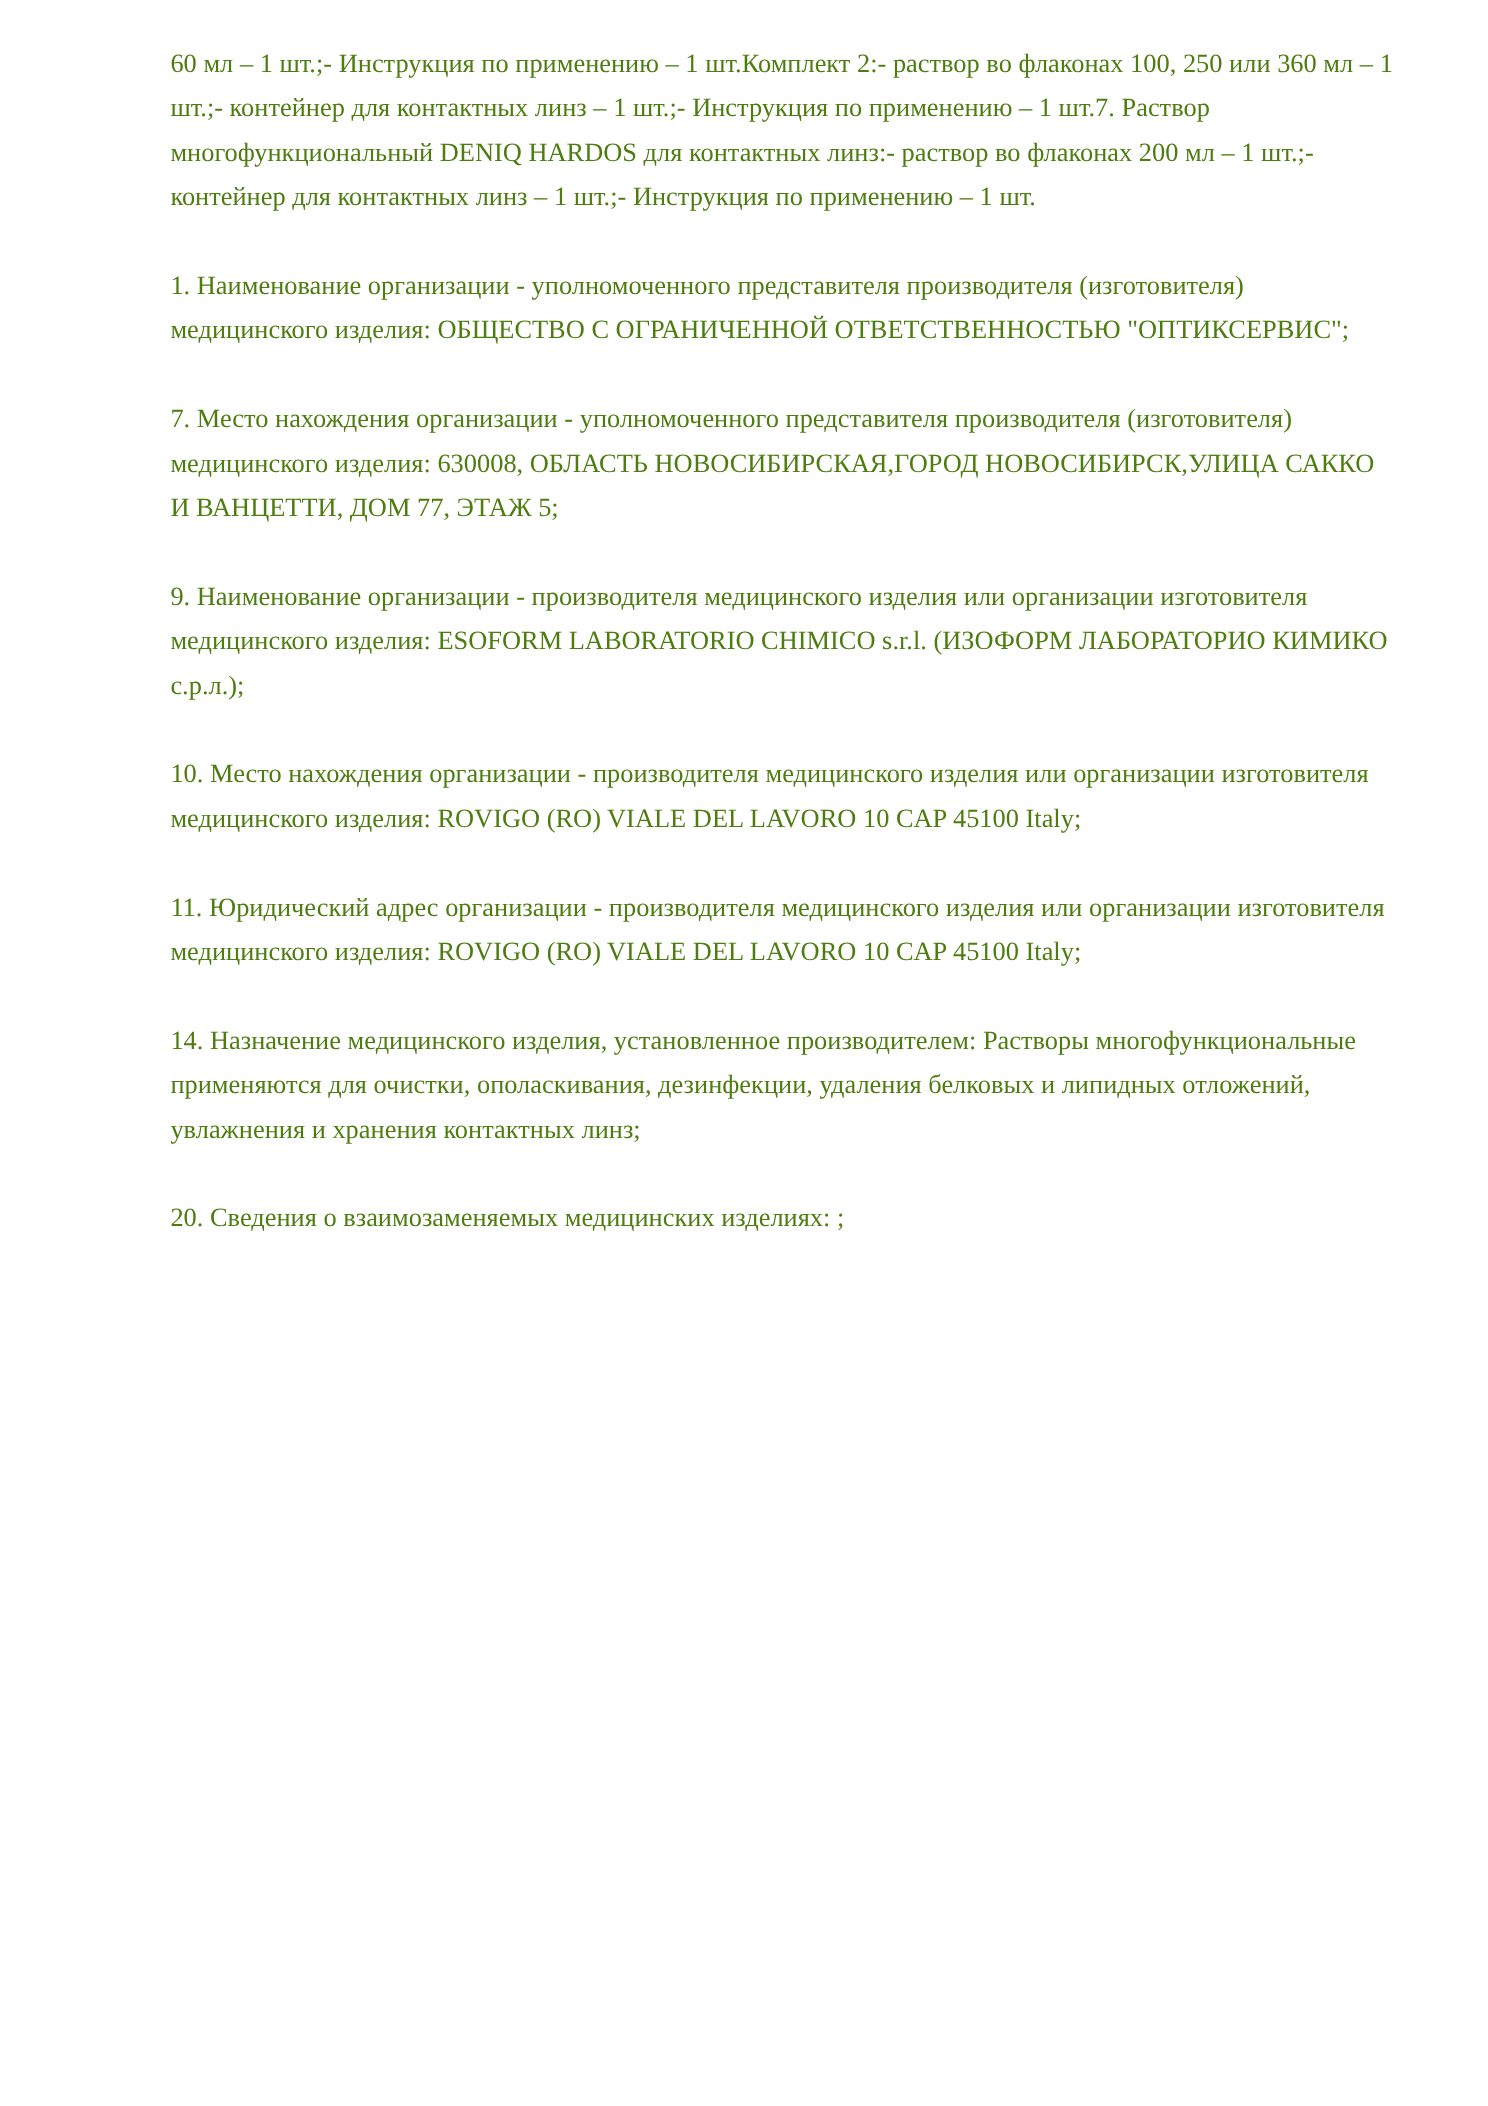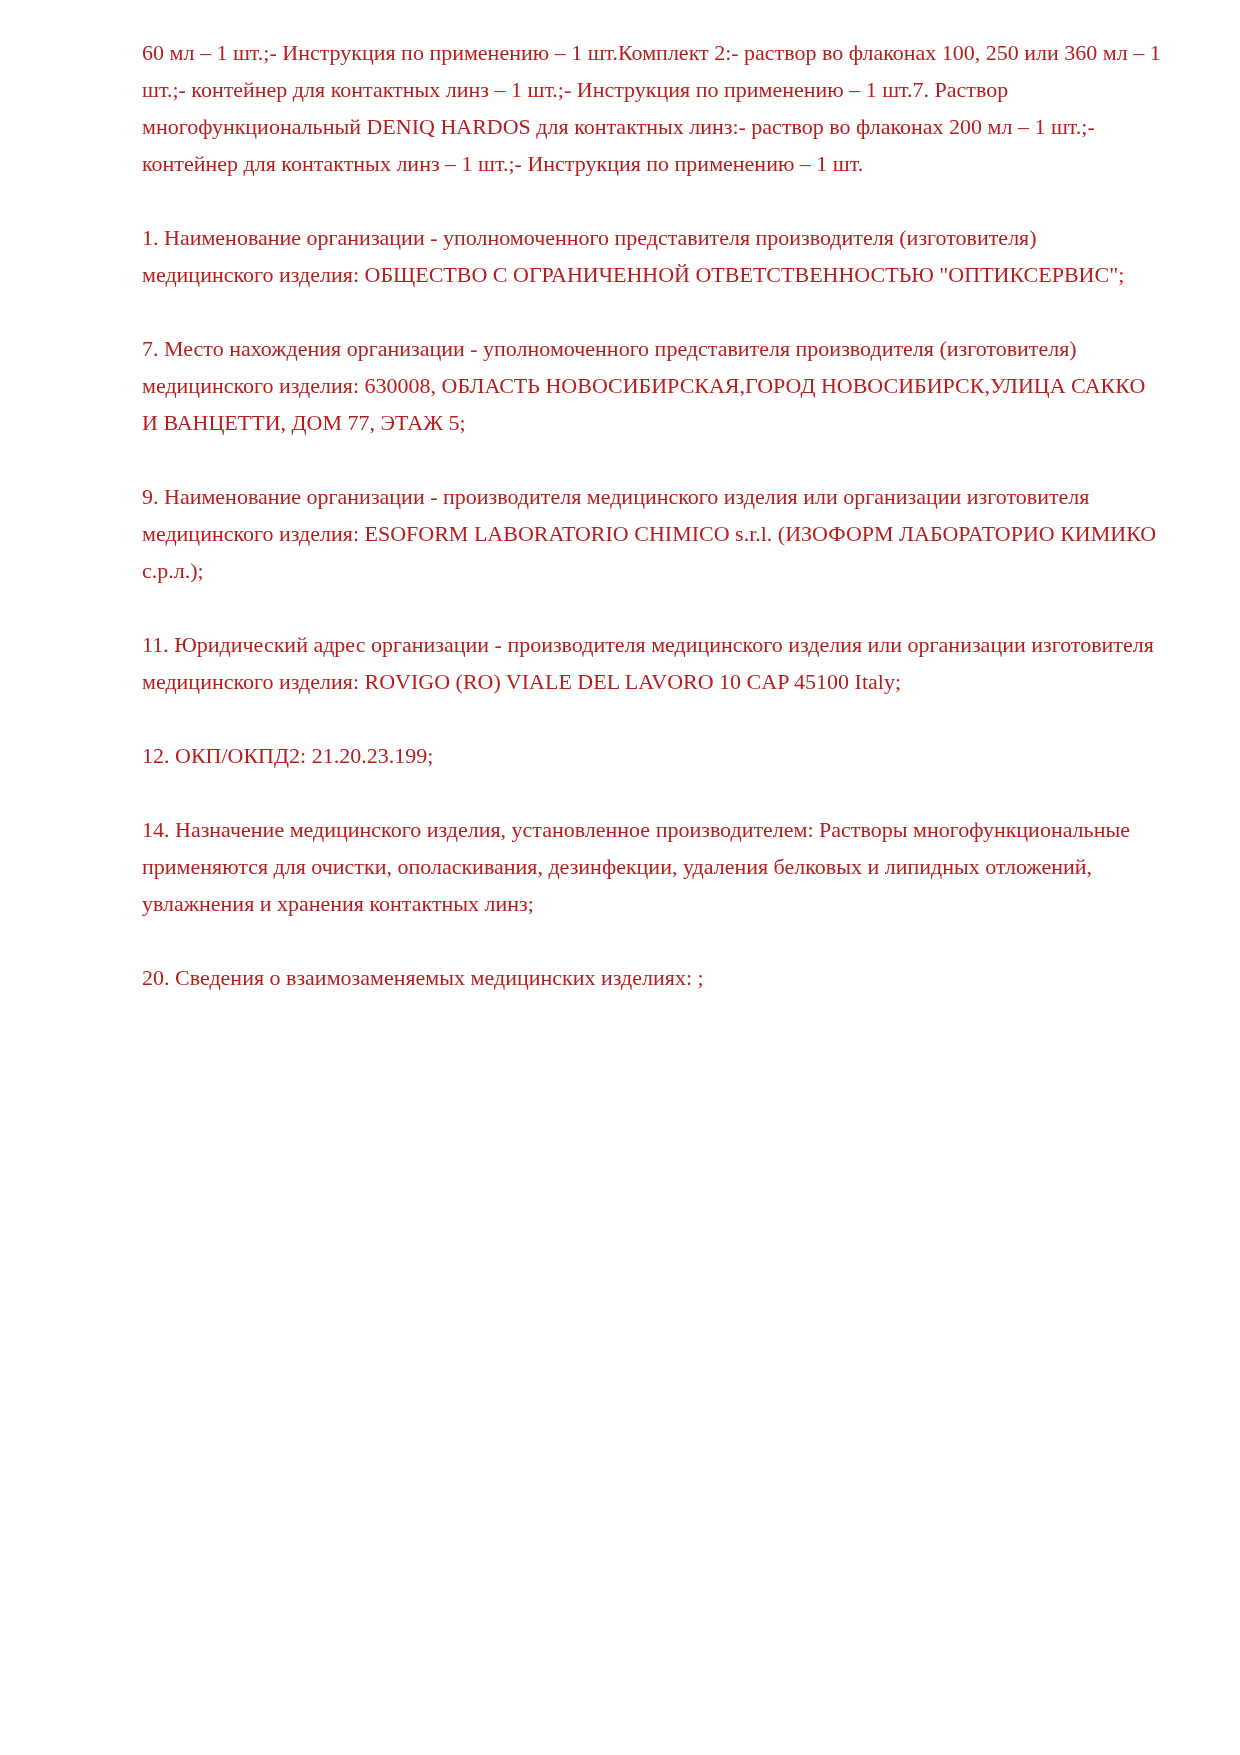--- a/index.html
+++ b/index.html
@@ -7,21 +7,21 @@
     padding: 0;
     background: #ffffff;
   }
   .page {
     position: relative;
     width: 1240px;
     height: 1755px;
     background: #ffffff;
     overflow: hidden;
     font-family: "Liberation Serif", "DejaVu Serif", serif;
-    color: #b91c1c;
+    color: #4d7c0f;
     border-radius: 26px;
   }
   .doc-content {
     position: absolute;
     left: 142px;
     top: 34px;
     width: 1022px;
     font-size: 22px;
     line-height: 37px;
     text-align: left;
@@ -37,18 +37,18 @@
 </style>
 </head>
 <body>
 
 <div class="page">
   <div class="doc-content">
     <p>60 мл – 1 шт.;- Инструкция по применению – 1 шт.Комплект 2:- раствор во флаконах 100, 250 или 360 мл – 1 шт.;- контейнер для контактных линз – 1 шт.;- Инструкция по применению – 1 шт.7. Раствор многофункциональный DENIQ HARDOS для контактных линз:- раствор во флаконах 200 мл – 1 шт.;- контейнер для контактных линз – 1 шт.;- Инструкция по применению – 1 шт.</p>
     <p>1. Наименование организации - уполномоченного представителя производителя (изготовителя) медицинского изделия: ОБЩЕСТВО С ОГРАНИЧЕННОЙ ОТВЕТСТВЕННОСТЬЮ "ОПТИКСЕРВИС";</p>
     <p>7. Место нахождения организации - уполномоченного представителя производителя (изготовителя) медицинского изделия: 630008, ОБЛАСТЬ НОВОСИБИРСКАЯ,ГОРОД НОВОСИБИРСК,УЛИЦА САККО И ВАНЦЕТТИ, ДОМ 77, ЭТАЖ 5;</p>
     <p>9. Наименование организации - производителя медицинского изделия или организации изготовителя медицинского изделия: ESOFORM LABORATORIO CHIMICO s.r.l. (ИЗОФОРМ ЛАБОРАТОРИО КИМИКО с.р.л.);</p>
+    <p>10. Место нахождения организации - производителя медицинского изделия или организации изготовителя медицинского изделия: ROVIGO (RO) VIALE DEL LAVORO 10 CAP 45100 Italy;</p>
     <p>11. Юридический адрес организации - производителя медицинского изделия или организации изготовителя медицинского изделия: ROVIGO (RO) VIALE DEL LAVORO 10 CAP 45100 Italy;</p>
-    <p>12. ОКП/ОКПД2: 21.20.23.199;</p>
     <p>14. Назначение медицинского изделия, установленное производителем: Растворы многофункциональные применяются для очистки, ополаскивания, дезинфекции, удаления белковых и липидных отложений, увлажнения и хранения контактных линз;</p>
     <p>20. Сведения о взаимозаменяемых медицинских изделиях: ;</p>
   </div>
 </div>
 
 </body></html>

